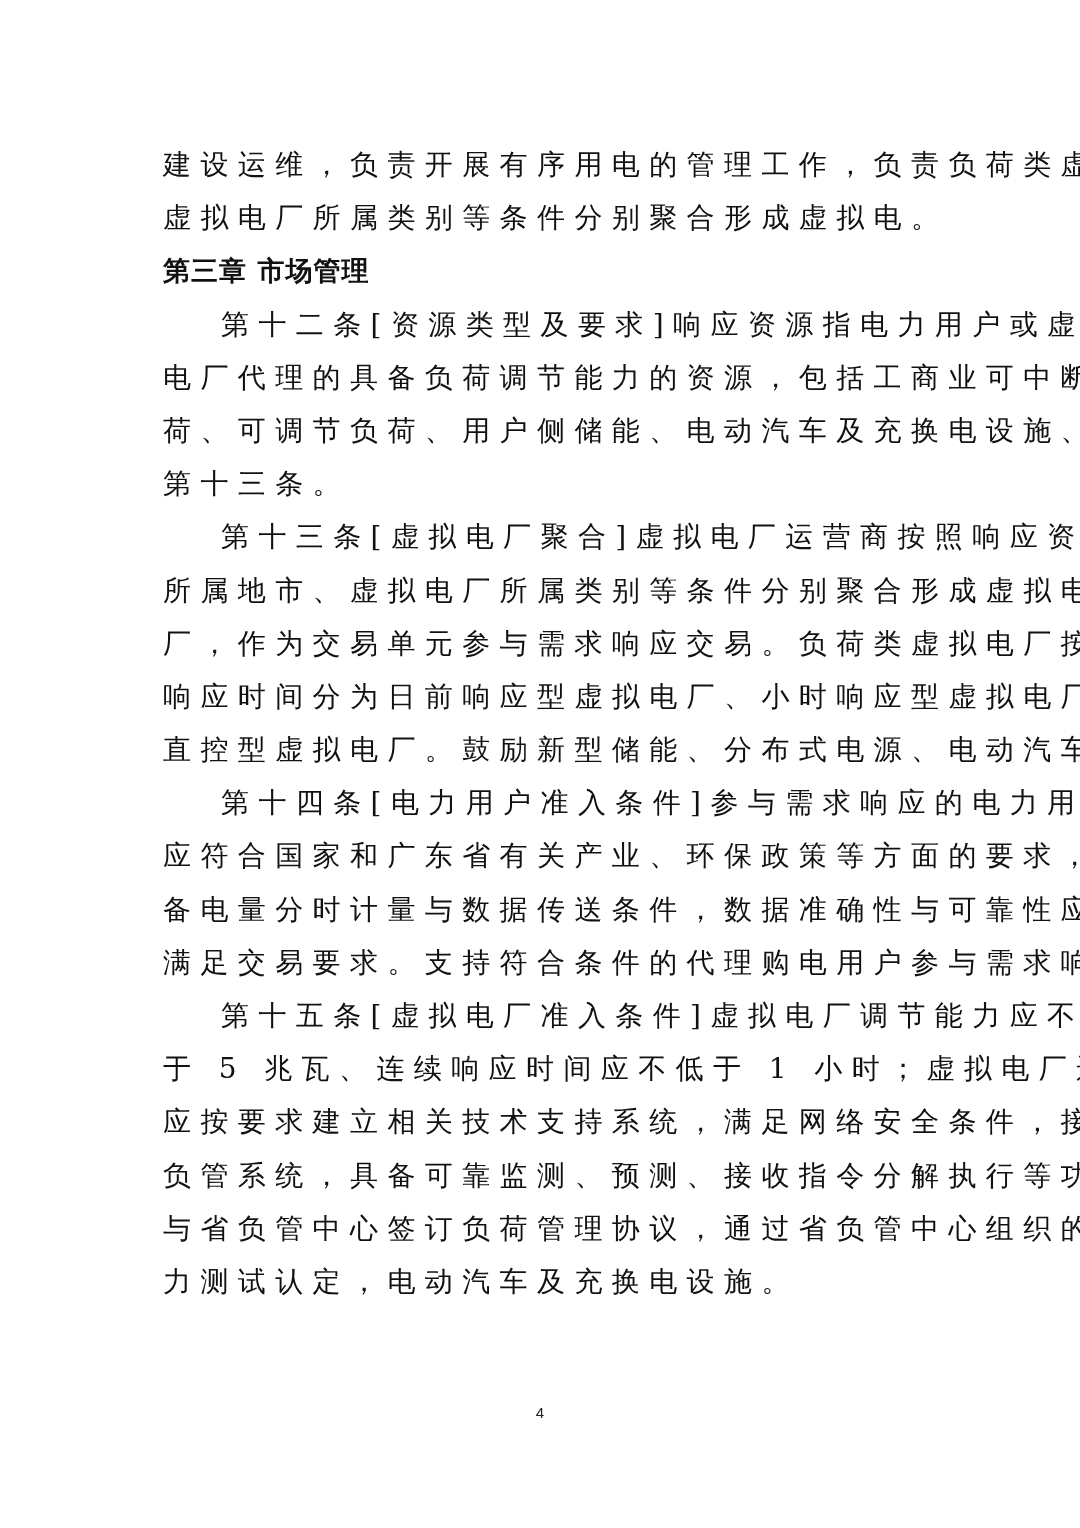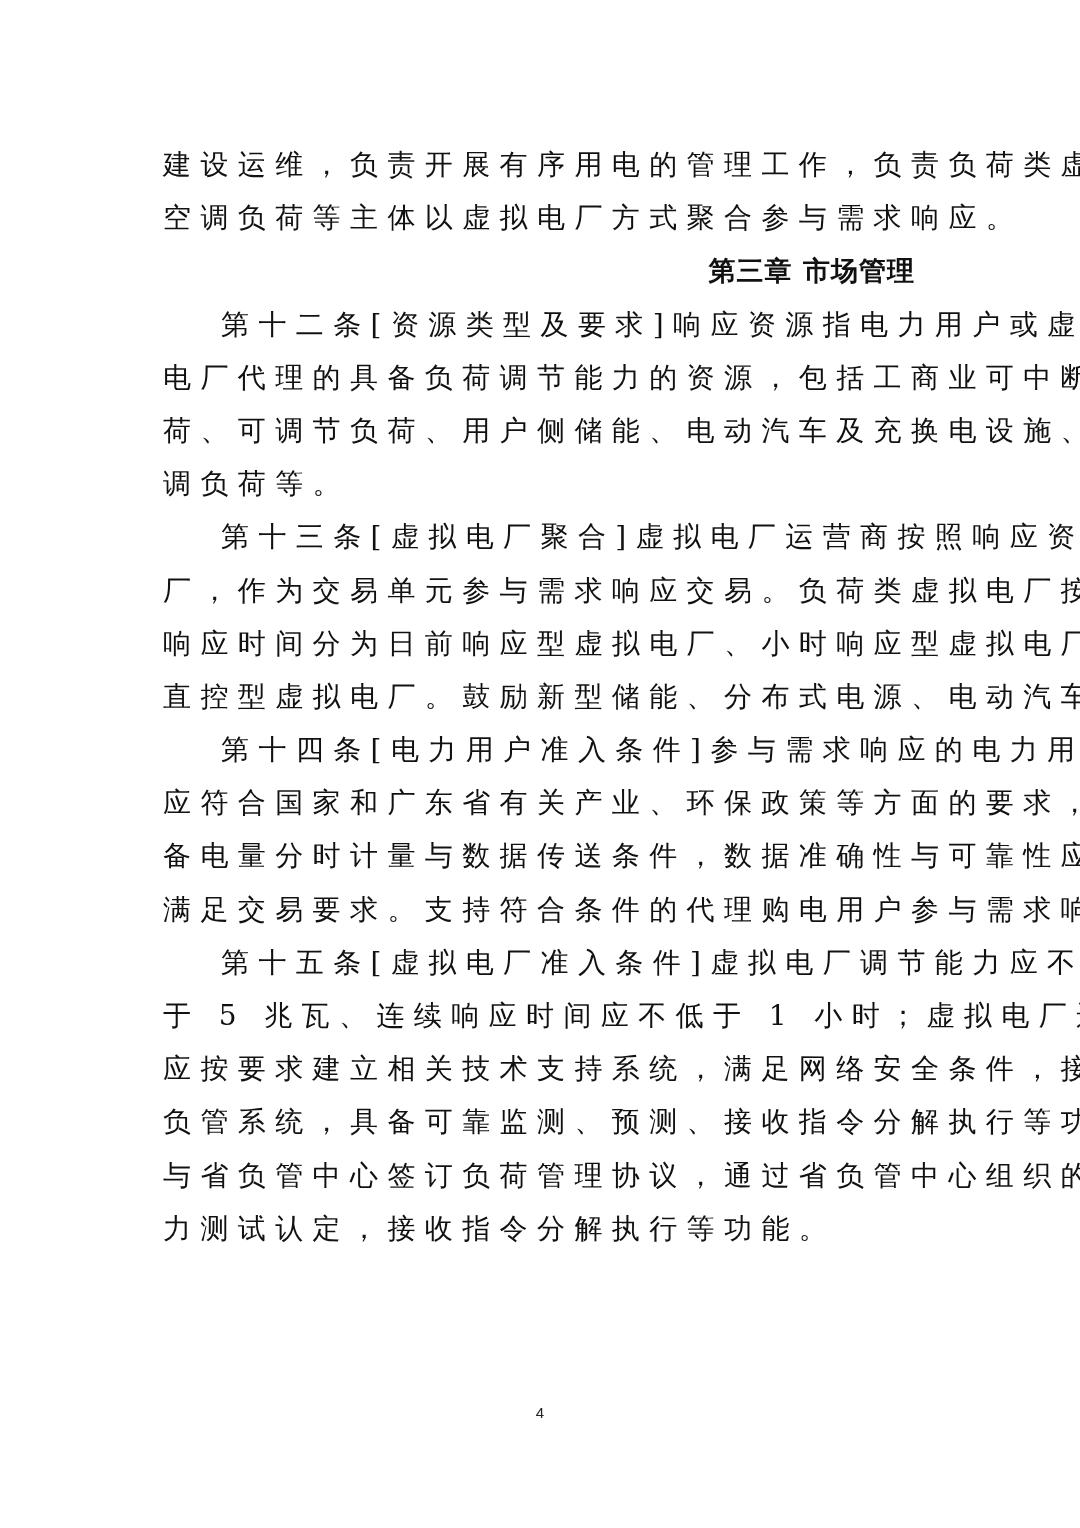--- a/index.html
+++ b/index.html
@@ -28,21 +28,21 @@
     white-space: nowrap;
     letter-spacing: 9.4px;
     overflow: visible;
   }
   .line.indent {
     padding-left: 58px;
   }
   .chapter {
     height: 53.2px;
     line-height: 53.2px;
-    text-align: right;
+    text-align: left;
     font-family: "DejaVu Sans", "Liberation Sans", sans-serif;
     font-weight: bold;
     font-size: 27px;
     letter-spacing: 1px;
     width: 752px;
   }
   .page-number {
     position: absolute;
     left: 0;
     width: 1080px;
@@ -52,49 +52,50 @@
     font-size: 15px;
     color: #222;
   }
 </style>
 </head>
 <body>
 
 <div class="page">
 
   <div class="line">建设运维，负责开展有序用电的管理工作，负责负荷类虚拟</div>
-  <div class="line">空调负荷等主体以虚拟电厂方式聚合参与需求响应。</div>
+  <div class="line">虚拟电厂所属类别等条件分别聚合形成虚拟电。</div>
 
   <div class="chapter">第三章 市场管理</div>
 
   <div>
     <div class="line indent">第十二条[资源类型及要求]响应资源指电力用户或虚拟</div>
     <div class="line">电厂代理的具备负荷调节能力的资源，包括工商业可中断负</div>
     <div class="line">荷、可调节负荷、用户侧储能、电动汽车及充换电设施、空</div>
-    <div class="line">调负荷等。</div>
+    <div class="line">第十三条。</div>
   </div>
 
   <div>
     <div class="line indent">第十三条[虚拟电厂聚合]虚拟电厂运营商按照响应资源</div>
+    <div class="line">所属地市、虚拟电厂所属类别等条件分别聚合形成虚拟电</div>
     <div class="line">厂，作为交易单元参与需求响应交易。负荷类虚拟电厂按照</div>
     <div class="line">响应时间分为日前响应型虚拟电厂、小时响应型虚拟电厂、</div>
     <div class="line">直控型虚拟电厂。鼓励新型储能、分布式电源、电动汽车、</div>
   </div>
 
   <div>
     <div class="line indent">第十四条[电力用户准入条件]参与需求响应的电力用户</div>
     <div class="line">应符合国家和广东省有关产业、环保政策等方面的要求，具</div>
     <div class="line">备电量分时计量与数据传送条件，数据准确性与可靠性应能</div>
     <div class="line">满足交易要求。支持符合条件的代理购电用户参与需求响应</div>
   </div>
 
   <div>
     <div class="line indent">第十五条[虚拟电厂准入条件]虚拟电厂调节能力应不小</div>
     <div class="line">于 5 兆瓦、连续响应时间应不低于 1 小时；虚拟电厂运营商</div>
     <div class="line">应按要求建立相关技术支持系统，满足网络安全条件，接入</div>
     <div class="line">负管系统，具备可靠监测、预测、接收指令分解执行等功能；</div>
     <div class="line">与省负管中心签订负荷管理协议，通过省负管中心组织的能</div>
-    <div class="line">力测试认定，接收指令分解执行等功能。</div>
+    <div class="line">力测试认定，电动汽车及充换电设施。</div>
   </div>
 
 </div>
 
 <div class="page-number">4</div>
 
 </body></html>

